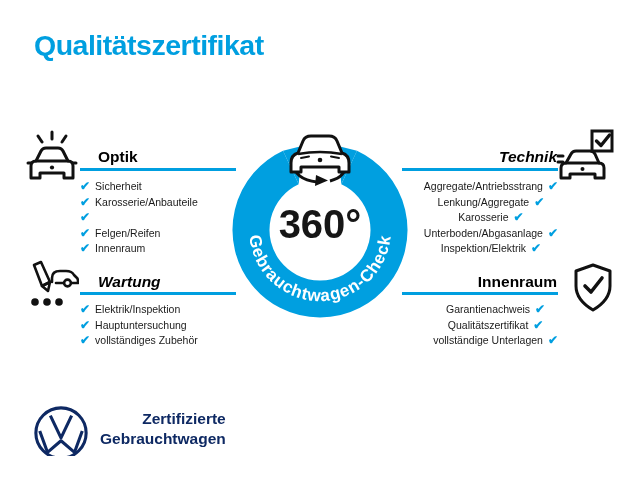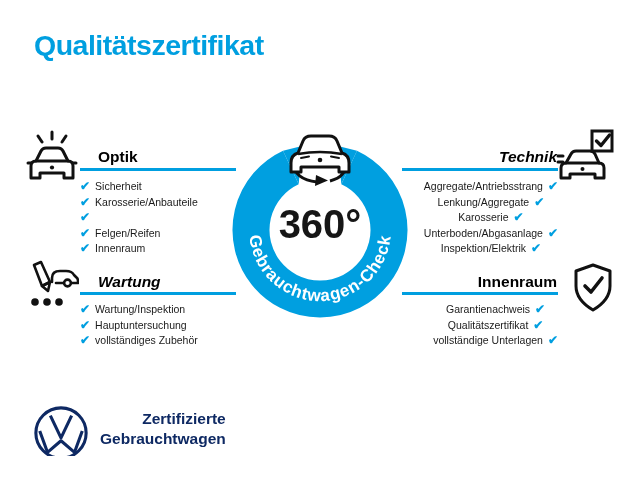--- a/index.html
+++ b/index.html
@@ -97,21 +97,21 @@
         <span class="chk">✔</span>
       </div>
       <div class="check-row">
         <span class="lbl">Inspektion/Elektrik</span>
         <span class="chk">✔</span>
       </div>
     </div>
   <div class="abs list" id="wartung-l">
       <div class="check-row">
         <span class="chk">✔</span>
-        <span class="lbl">Wartung/Inspektion</span>
+        <span class="lbl">Elektrik/Inspektion</span>
       </div>
       <div class="check-row">
         <span class="chk">✔</span>
         <span class="lbl">Hauptuntersuchung</span>
       </div>
       <div class="check-row">
         <span class="chk">✔</span>
         <span class="lbl">vollständiges Zubehör</span>
       </div>
     </div>

